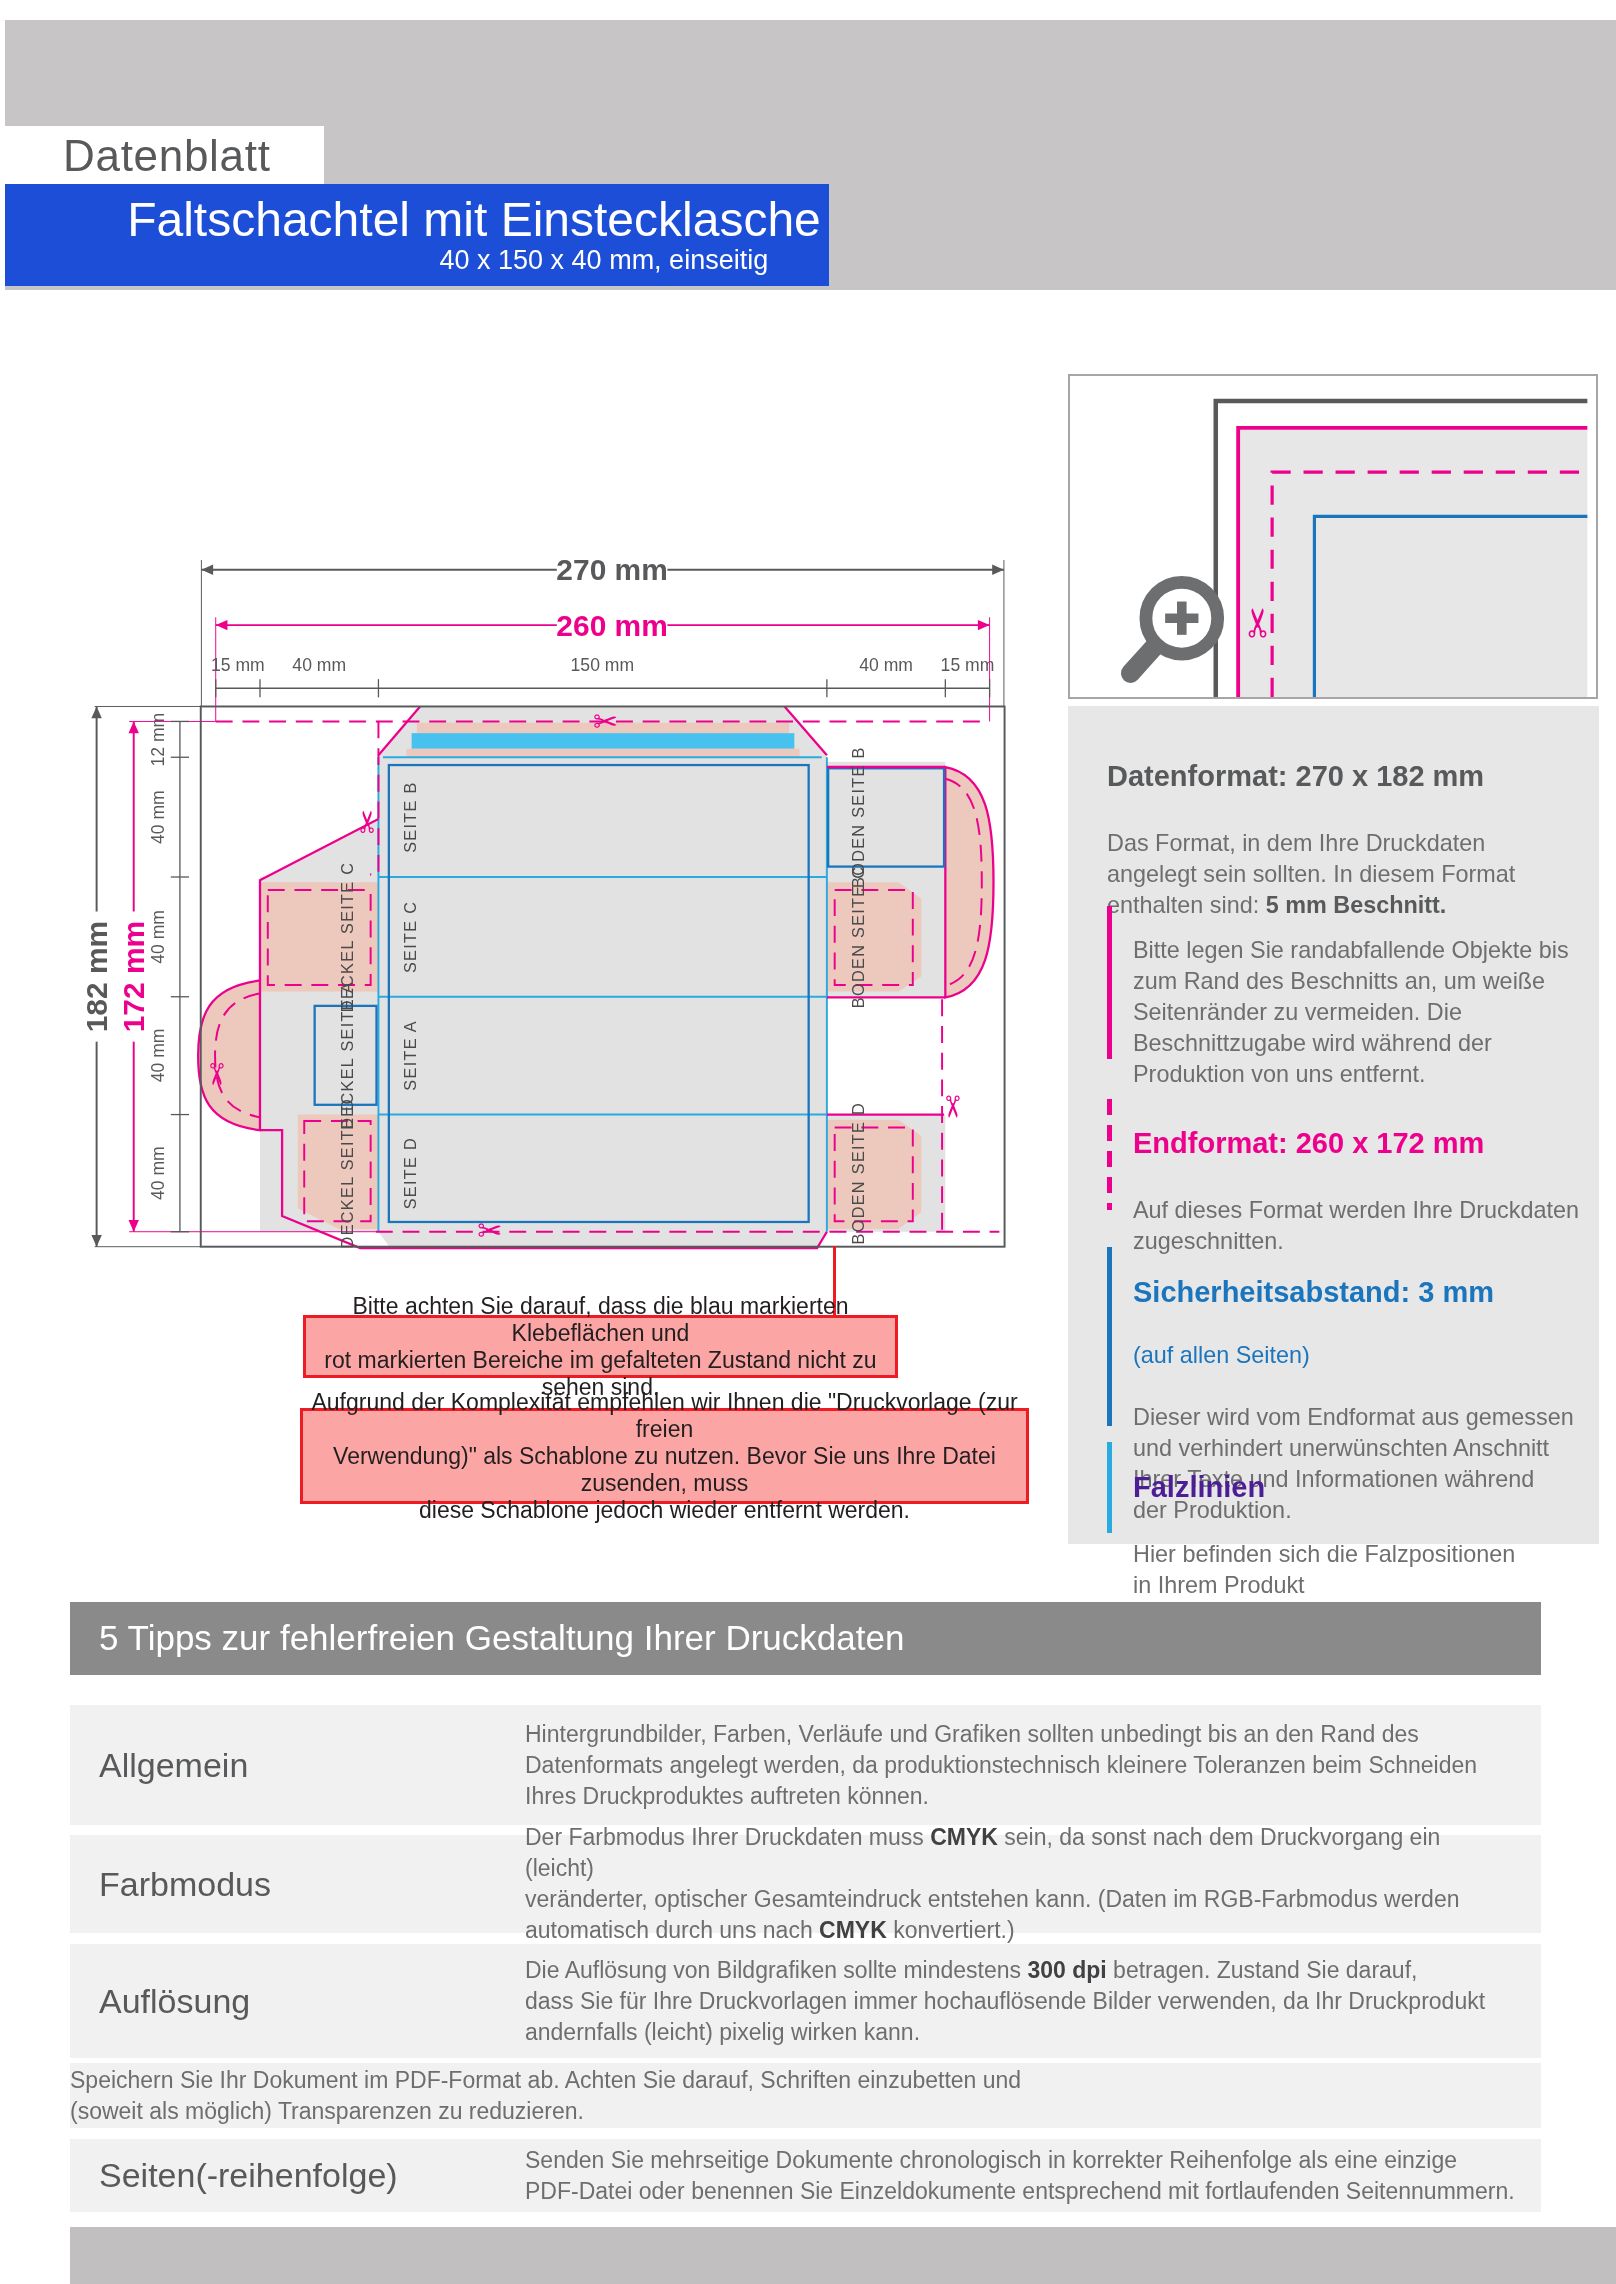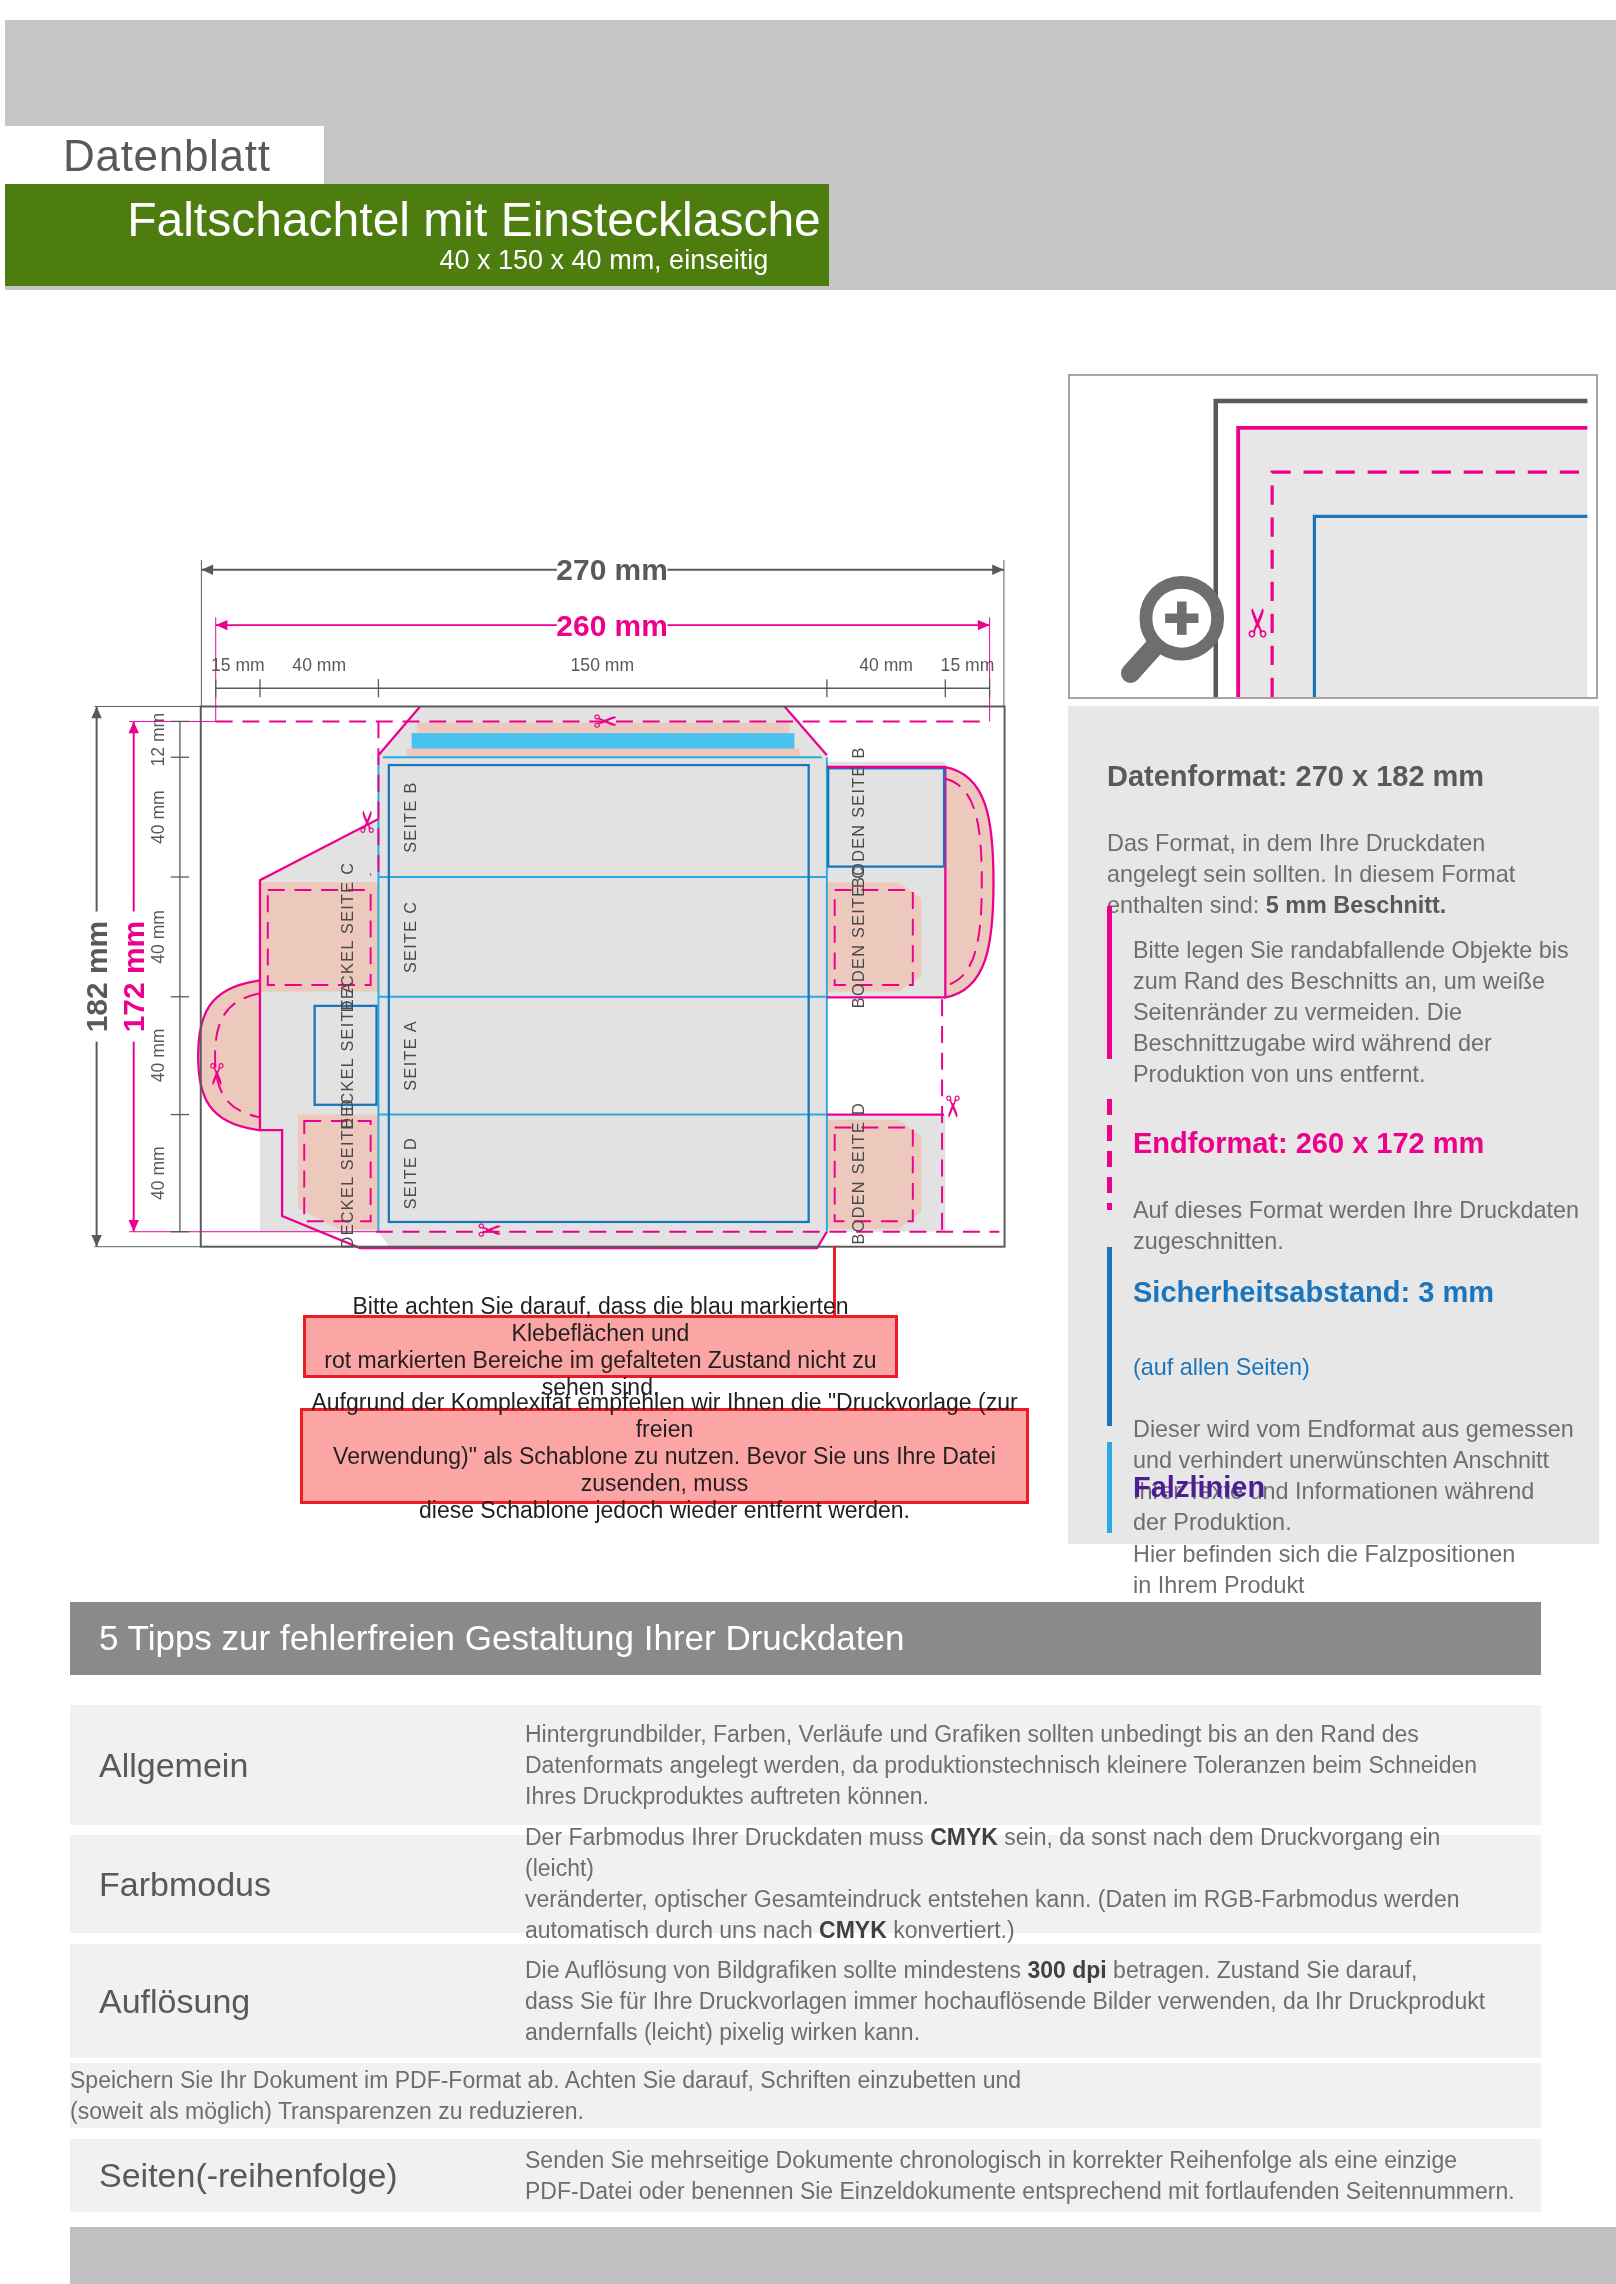--- a/index.html
+++ b/index.html
@@ -3,21 +3,21 @@
 <meta charset="utf-8">
 <style>
   html,body{margin:0;padding:0;background:#fff;}
   #page{position:relative;width:1616px;height:2284px;background:#fff;overflow:hidden;
         font-family:"Liberation Sans",sans-serif;}
   .abs{position:absolute;}
   
   .band{left:5.2px;top:19.5px;width:1611px;height:270px;background:#c7c5c6;}
   .dbox{left:0;top:126px;width:324px;height:58px;background:#fff;}
   .dbox span{position:absolute;left:63px;top:5.2px;font-size:44px;color:#58595b;letter-spacing:0.7px;}
-  .dbar{left:5.2px;top:184px;width:824px;height:102px;background:#4d7c0f;color:#fff;}
+  .dbar{left:5.2px;top:184px;width:824px;height:102px;background:#1d4ed8;color:#fff;}
   .dbar .t1{position:absolute;left:122px;top:7.8px;font-size:48px;}
   .dbar .t2{position:absolute;right:61px;top:61px;font-size:27px;}
   
   .zoombox{left:1068px;top:374px;width:526px;height:321px;background:#fff;border:2.6px solid #a7a5a6;}
   .infopanel{left:1068px;top:706px;width:531px;height:838px;background:#e8e7e7;}
   .sect{position:absolute;width:469px;color:#6d6e70;font-size:23.4px;line-height:31px;white-space:pre-line;}
   .sect h3{margin:0 0 3.9px 0;font-size:29px;line-height:34px;}
   .h-dark{color:#58595b;} .h-mag{color:#ec008c;} .h-blue{color:#1b75bc;} .h-cyan{color:#4c1d95;}
   .bar{position:absolute;width:4.6px;}
   .bar-mag{background:#ec008c;}
@@ -260,21 +260,21 @@
 
   <div class="abs bar bar-mag-d" style="left:1107px;top:1099px;height:111px"></div>
   <div class="abs sect" style="left:1133px;top:1095px">
     <h3 class="h-mag">Endformat: 260 x 172 mm</h3>
     <span>Auf dieses Format werden Ihre Druckdaten
 zugeschnitten.</span>
   </div>
 
   <div class="abs bar bar-blue" style="left:1107px;top:1247px;height:179px"></div>
   <div class="abs sect" style="left:1133px;top:1244px">
-    <h3 class="h-blue" style="margin-bottom:12px">Sicherheitsabstand: 3 mm</h3>
+    <h3 class="h-blue" style="margin-bottom:0">Sicherheitsabstand: 3 mm</h3>
     <div class="h-blue">(auf allen Seiten)</div>
     <span>Dieser wird vom Endformat aus gemessen
 und verhindert unerwünschten Anschnitt
 Ihrer Texte und Informationen während
 der Produktion.</span>
   </div>
 
   <div class="abs bar bar-cyan" style="left:1107px;top:1442px;height:91px"></div>
   <div class="abs sect" style="left:1133px;top:1439px">
     <h3 class="h-cyan">Falzlinien</h3>

